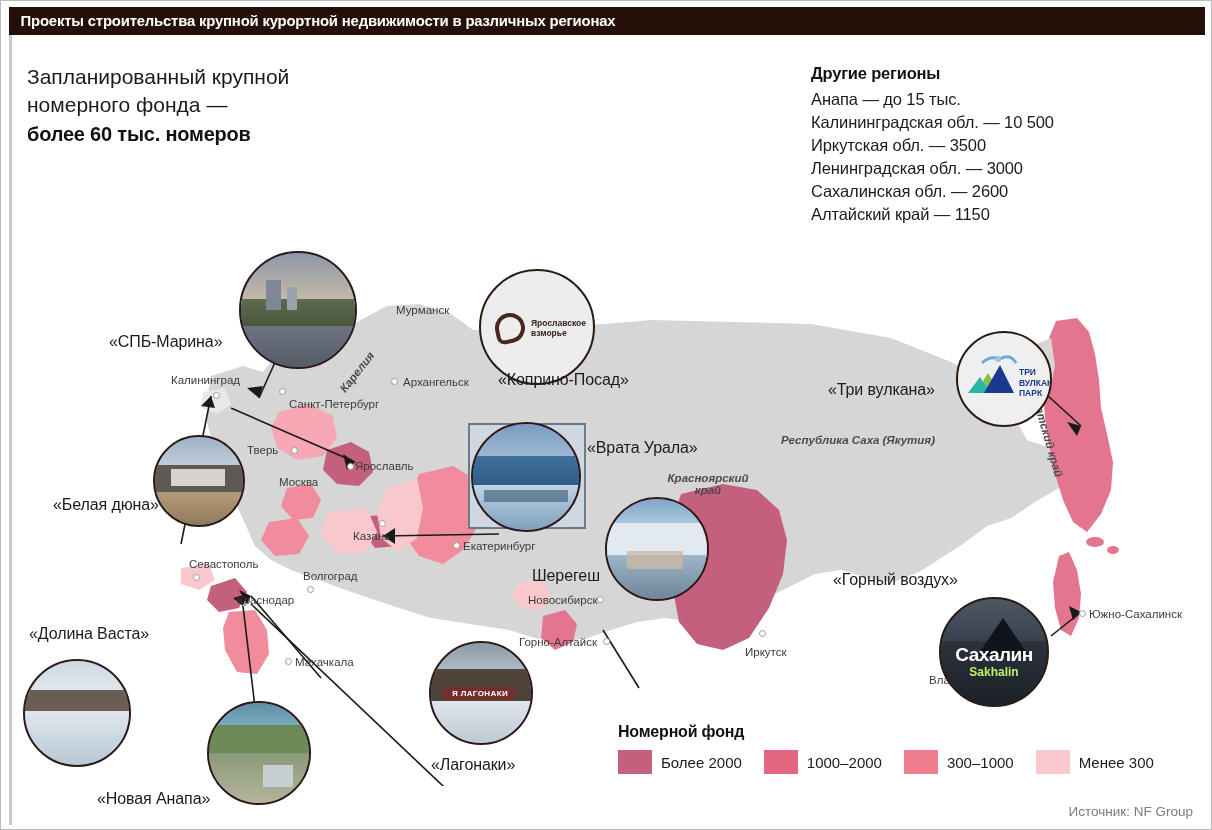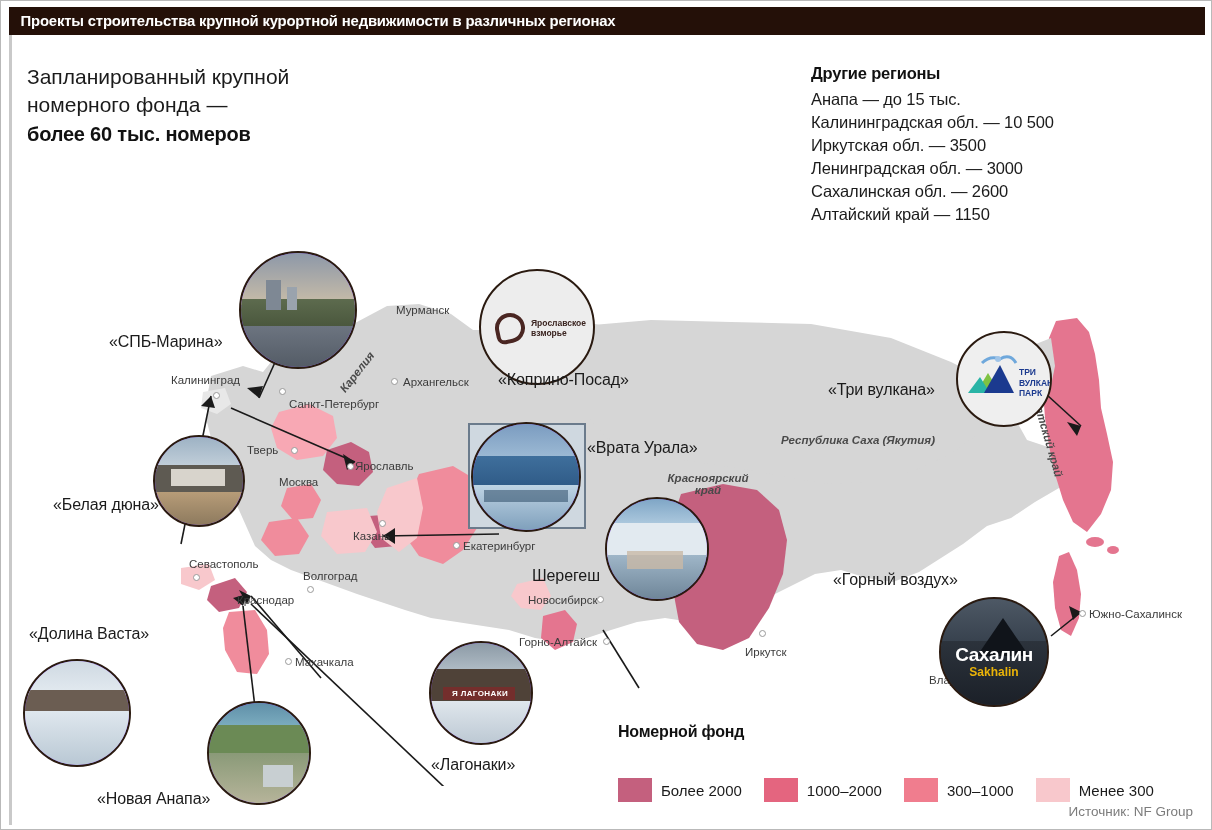--- a/index.html
+++ b/index.html
@@ -44,21 +44,21 @@
   .bubble .sky,.bubble .ground,.bubble .mid{position:absolute;left:0;width:100%;}
   .plabel{position:absolute;font-size:16px;color:#1b1b1b;white-space:nowrap;letter-spacing:-0.1px;}
 
   
   .framebox{position:absolute;border:2px solid #6b7b8c;background:#cfd8e0;box-sizing:border-box;}
 
   
   #legend{position:absolute;left:617px;top:722px;}
   #legend .lhd{font-size:16px;font-weight:700;color:#111;margin-bottom:9px;letter-spacing:-0.2px;}
   #legend .row{display:flex;align-items:center;}
-  #legend .item{display:flex;align-items:center;margin-right:22px;margin-top:28px;}
+  #legend .item{display:flex;align-items:center;margin-right:22px;}
   #legend .sw{width:34px;height:24px;margin-right:9px;}
   #legend .lb{font-size:15px;color:#1b1b1b;white-space:nowrap;}
 
   #source{position:absolute;right:18px;bottom:10px;font-size:13.5px;color:#7c7c7c;}
 
   
   .logobubble{background:#ededed;}
   .logo-yar{position:absolute;display:flex;align-items:center;}
   .logo-yar .mark{width:30px;height:30px;border-radius:50% 50% 50% 8px;border:4px solid #4a2622;
                   box-sizing:border-box;transform:rotate(-12deg);}
@@ -309,21 +309,21 @@
   </div>
   <div class="plabel" style="left:827px;top:380px;">«Три вулкана»</div>
 
   <div class="bubble" style="left:938px;top:596px;width:110px;height:110px;background:#2b323c;">
     <div class="sky" style="top:0;height:44%;background:linear-gradient(#4d5865,#36404c);"></div>
     <div class="ground" style="top:40%;height:60%;background:linear-gradient(#2c333c,#1b2028);"></div>
     <div style="position:absolute;left:34%;top:18%;width:0;height:0;border-left:26px solid transparent;
                 border-right:26px solid transparent;border-bottom:38px solid #10141a;"></div>
     <div style="position:absolute;left:6%;top:42%;width:88%;color:#fff;font-size:19px;font-weight:700;
                 text-align:center;letter-spacing:-0.5px;">Сахалин</div>
-    <div style="position:absolute;left:6%;top:62%;width:88%;color:#eab308;font-size:12px;font-weight:700;
+    <div style="position:absolute;left:6%;top:62%;width:88%;color:#bef264;font-size:12px;font-weight:700;
                 text-align:center;">Sakhalin</div>
   </div>
   <div class="plabel" style="left:832px;top:570px;">«Горный воздух»</div>
 
   <div id="legend">
     <div class="lhd">Номерной фонд</div>
     <div class="row">
       <div class="item">
         <div class="sw" style="background:#c4607e;"></div>
         <div class="lb">Более 2000</div>

